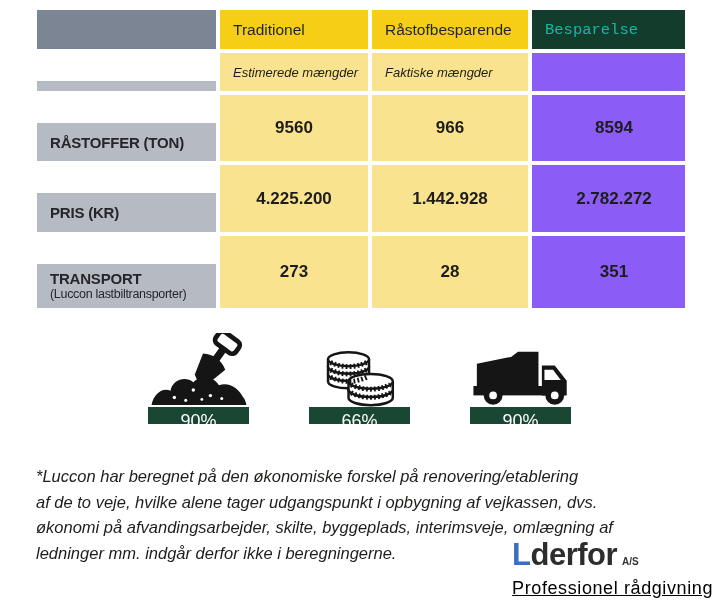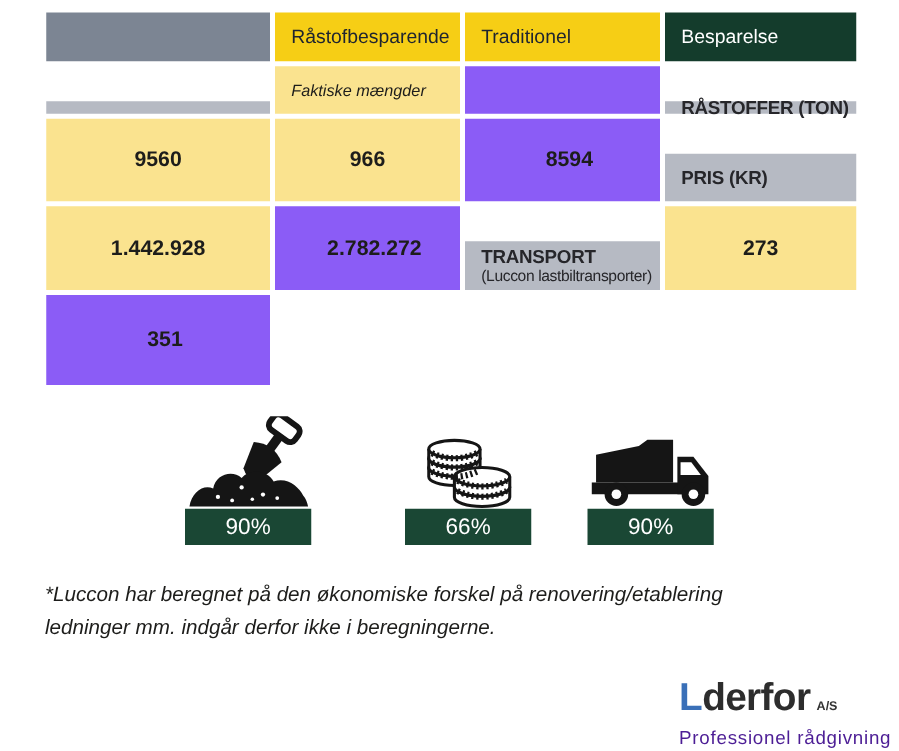--- a/index.html
+++ b/index.html
@@ -17,85 +17,88 @@
   }
   .cell { display:flex; align-items:center; }
   .c-gray-dark  { background:#7c8593; }
   .c-gray-light { background:#b6bac3;margin-top:28px; }
   .c-yellow     { background:#f6ce15; }
   .c-lyellow    { background:#fae38f; }
   .c-sage       { background:#8b5cf6;padding-left:11px; }
   .c-green      { background:#143c2c; }
 
   .hdr { padding-left:13px; font-size:15.5px; font-weight:500; color:#1e2430; }
-  .hdr-white { color:#ffffff; }
+  .hdr-white { color:#14b8a6;font-family:Liberation Mono, monospace; }
   .sub { padding-left:13px; font-size:13px; font-style:italic; color:#1d1d1b; }
   .lblcell { flex-direction:column; align-items:flex-start; justify-content:center; padding-left:13px; }
   .lbl { font-size:15px; font-weight:700; letter-spacing:-0.2px; color:#26262a; line-height:17px; }
   .sublbl { font-size:12.5px; font-weight:400; letter-spacing:-0.3px; color:#26262a; line-height:15px; white-space:nowrap; }
   .val { justify-content:center; font-size:17px; font-weight:700; color:#1d1d1b;text-align:right; }
 
   
   .saving { position:absolute; top:333px; width:101px; }
   .saving .iconbox { height:74px; display:flex; align-items:flex-end; justify-content:center; }
   .badge {
-    margin-top:0px; height:29px; line-height:29px; background:#1a4734;
+    margin-top:0px; height:17px; line-height:29px; background:#1a4734;
     color:#ffffff; text-align:center; font-size:18px; font-weight:400;
   }
-  .s1 { left:148px; } .s2 { left:324px; } .s3 { left:470px; }
+  .s1 { left:148px; } .s2 { left:309px; } .s3 { left:470px; }
 
   
   .footnote {
     position:absolute; left:36px; top:464px;
     font-size:16.5px; font-style:italic; font-weight:500;
     color:#1d1d1b; line-height:25.5px; white-space:nowrap;
   }
 
   
   .logo { position:absolute; right:6px; bottom:2px; }
   .logo-row { line-height:30px; }
   .logo-l    { font-size:31px; font-weight:700; color:#3a70b8; letter-spacing:-0.5px; }
   .logo-rest { font-size:31px; font-weight:700; color:#2d2d2d; letter-spacing:-0.5px; }
   .logo-as   { font-size:10px; font-weight:600; color:#333333; margin-left:5px;margin-top:25px; }
-  .logo-tagline { font-size:15px; color:#4c1d95; letter-spacing:0.6px; margin-top:1px; }
+  .logo-tagline { font-size:18px; color:#000000; letter-spacing:0.6px; margin-top:1px;text-decoration:underline; }
 </style>
 </head>
 <body>
 
 <div class="page">
 
   <div class="grid">
 
     <div class="cell c-gray-dark"></div>
+    <div class="cell c-yellow hdr">Traditionel</div>
     <div class="cell c-yellow hdr">Råstofbesparende</div>
-    <div class="cell c-yellow hdr">Traditionel</div>
     <div class="cell c-green hdr hdr-white">Besparelse</div>
 
     <div class="cell c-gray-light"></div>
+    <div class="cell c-lyellow sub">Estimerede mængder</div>
     <div class="cell c-lyellow sub">Faktiske mængder</div>
     <div class="cell c-sage"></div>
 
     <div class="cell c-gray-light lblcell">
       <span class="lbl">RÅSTOFFER (TON)</span>
     </div>
     <div class="cell c-lyellow val">9560</div>
     <div class="cell c-lyellow val">966</div>
     <div class="cell c-sage val">8594</div>
 
     <div class="cell c-gray-light lblcell">
       <span class="lbl">PRIS (KR)</span>
     </div>
+    <div class="cell c-lyellow val">4.225.200</div>
     <div class="cell c-lyellow val">1.442.928</div>
     <div class="cell c-sage val">2.782.272</div>
 
     <div class="cell c-gray-light lblcell">
       <span class="lbl">TRANSPORT</span>
       <span class="sublbl">(Luccon lastbiltransporter)</span>
     </div>
     <div class="cell c-lyellow val">273</div>
+    <div class="cell c-lyellow val">28</div>
     <div class="cell c-sage val">351</div>
   </div>
 
   <div class="saving s1">
     <div class="iconbox">
       <svg width="100" height="74" viewBox="0 0 104 78">
         <g transform="rotate(36 76 20)">
           <rect x="62" y="1" width="26" height="15" rx="5" fill="#ffffff" stroke="#151515" stroke-width="5"></rect>
           <rect x="71.5" y="14" width="8" height="20" fill="#151515"></rect>
           <path d="M61,33 Q75.5,24 90,33 L84,56 Q75.5,63 67,56 Z" fill="#151515"></path>
@@ -153,20 +156,22 @@
         <circle cx="27" cy="63" r="4.5" fill="#ffffff"></circle>
         <circle cx="99" cy="63" r="11" fill="#151515"></circle>
         <circle cx="99" cy="63" r="4.5" fill="#ffffff"></circle>
       </svg>
     </div>
     <div class="badge">90%</div>
   </div>
 
   <div class="footnote">
     <div>*Luccon har beregnet på den økonomiske forskel på renovering/etablering</div>
+    <div>af de to veje, hvilke alene tager udgangspunkt i opbygning af vejkassen, dvs.</div>
+    <div>økonomi på afvandingsarbejder, skilte, byggeplads, interimsveje, omlægning af</div>
     <div>ledninger mm. indgår derfor ikke i beregningerne.</div>
   </div>
 
   <div class="logo">
     <div class="logo-row">
       <span class="logo-l">L</span><span class="logo-rest">derfor</span><span class="logo-as">A/S</span>
     </div>
     <div class="logo-tagline">Professionel rådgivning</div>
   </div>
 

